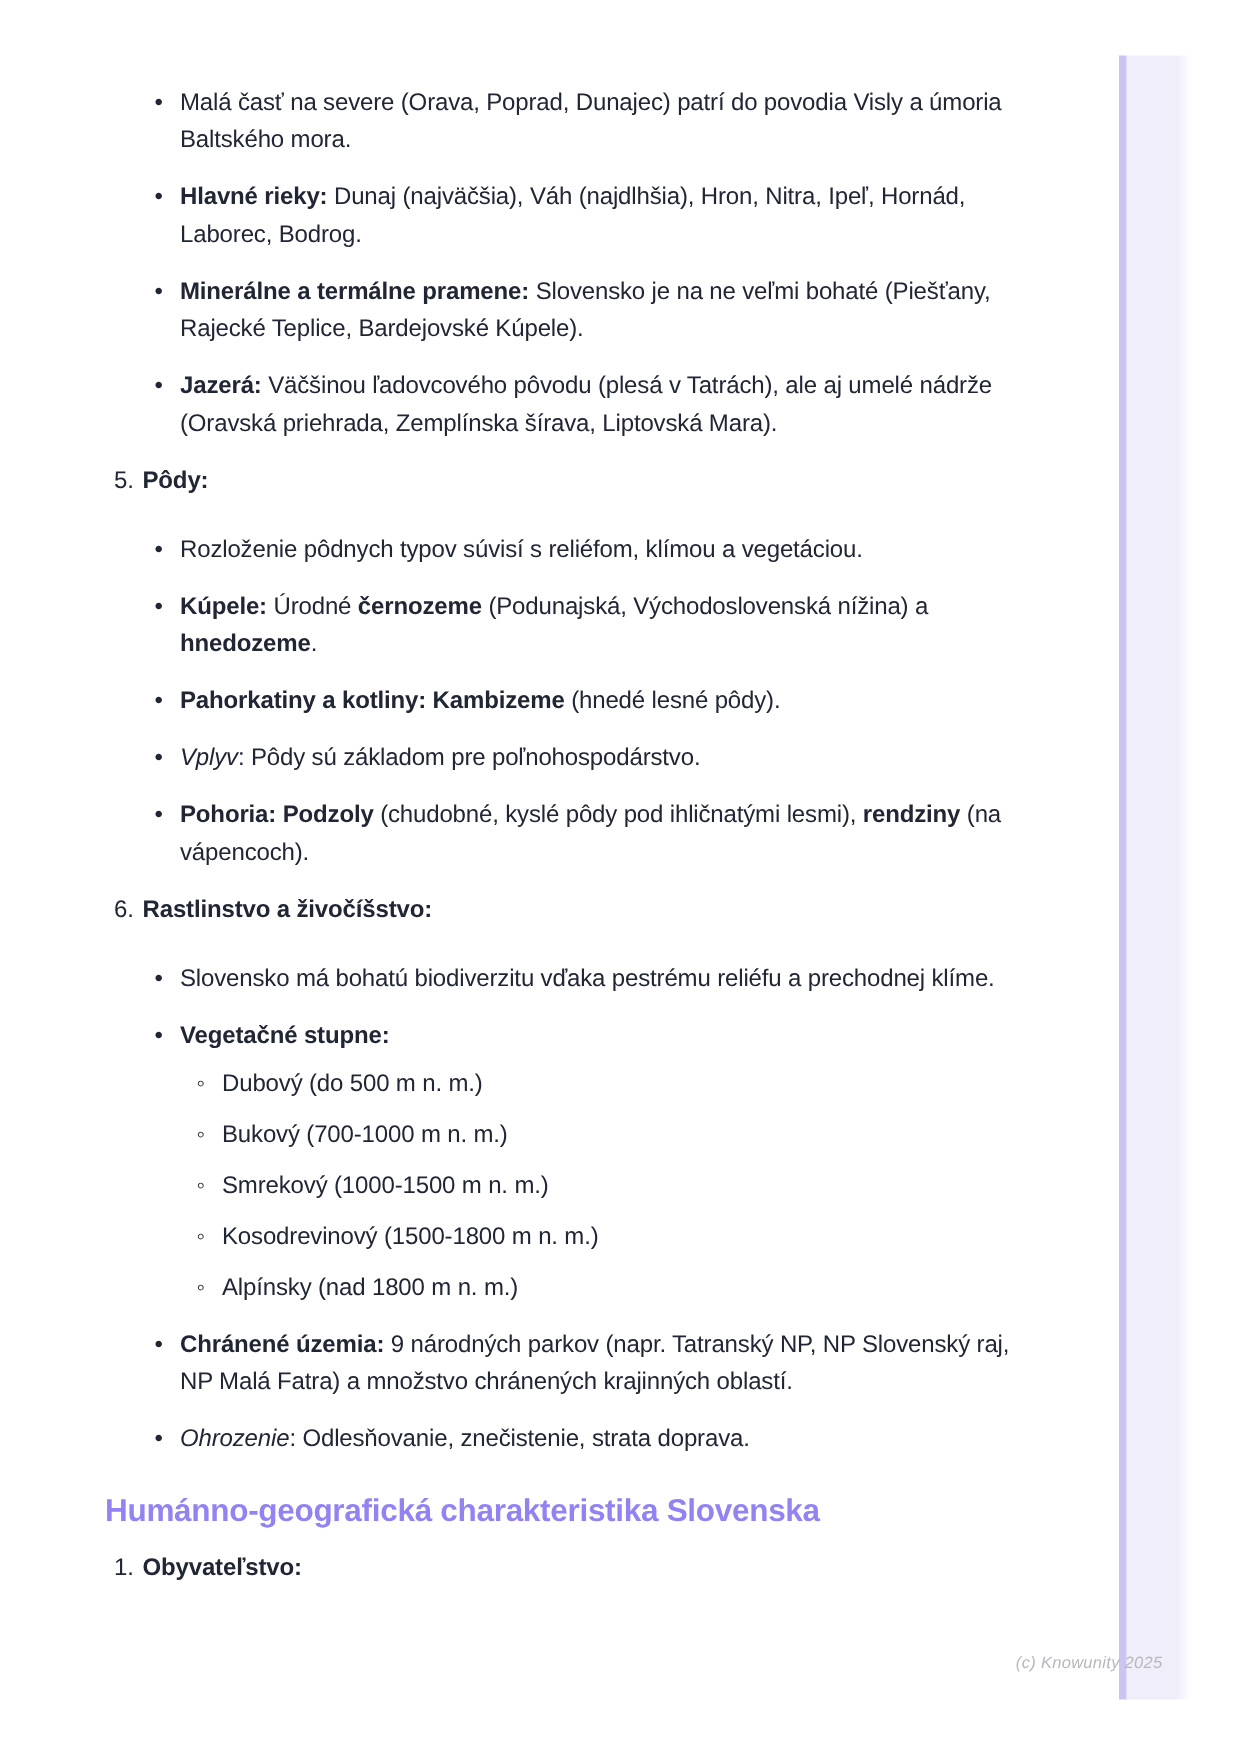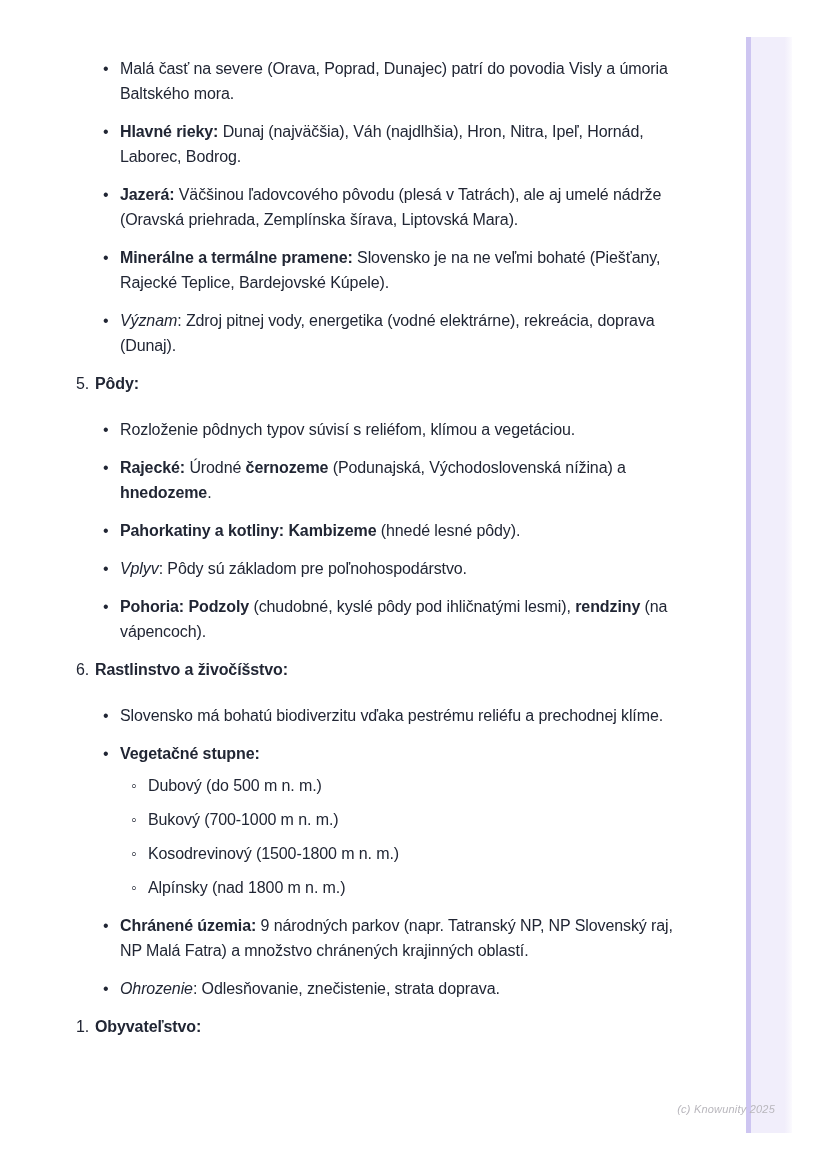--- a/index.html
+++ b/index.html
@@ -101,50 +101,51 @@
     font-style: italic;
   }
 </style>
 </head>
 <body style="--heading-color: #9283f2; --text-color: #212634; --footer-color: #b9b7bd; --strip-fill: #f1eefb; --strip-border: #cdc5f1;">
 
 <div class="content">
     <ul class="list-1">
       <li><span>Malá časť na severe (Orava, Poprad, Dunajec) patrí do povodia Visly a úmoria Baltského mora.</span></li>
       <li><span class="b">Hlavné rieky:</span><span> Dunaj (najväčšia), Váh (najdlhšia), Hron, Nitra, Ipeľ, Hornád, Laborec, Bodrog.</span></li>
+      <li><span class="b">Minerálne a termálne pramene:</span><span> Slovensko je na ne veľmi bohaté (Piešťany, Rajecké Teplice, Bardejovské Kúpele).</span></li>
       <li><span class="b">Jazerá:</span><span> Väčšinou ľadovcového pôvodu (plesá v Tatrách), ale aj umelé nádrže (Oravská priehrada, Zemplínska šírava, Liptovská Mara).</span></li>
-      <li><span class="b">Minerálne a termálne pramene:</span><span> Slovensko je na ne veľmi bohaté (Piešťany, Rajecké Teplice, Bardejovské Kúpele).</span></li>
-      <li><span class="i">Význam</span><span>: Zdroj pitnej vody, energetika (vodné elektrárne), rekreácia, doprava (Dunaj).</span></li>
     </ul>
     <div class="num-item">
       <span class="num-marker">5.</span>
       <span class="num-body"><span class="b">Pôdy:</span></span>
     </div>
     <ul class="list-1">
       <li><span>Rozloženie pôdnych typov súvisí s reliéfom, klímou a vegetáciou.</span></li>
-      <li><span class="b">Rajecké:</span><span> Úrodné </span><span class="b">černozeme</span><span> (Podunajská, Východoslovenská nížina) a </span><span class="b">hnedozeme</span><span>.</span></li>
+      <li><span class="b">Kúpele:</span><span> Úrodné </span><span class="b">černozeme</span><span> (Podunajská, Východoslovenská nížina) a </span><span class="b">hnedozeme</span><span>.</span></li>
       <li><span class="b">Pahorkatiny a kotliny: Kambizeme</span><span> (hnedé lesné pôdy).</span></li>
       <li><span class="i">Vplyv</span><span>: Pôdy sú základom pre poľnohospodárstvo.</span></li>
       <li><span class="b">Pohoria: Podzoly</span><span> (chudobné, kyslé pôdy pod ihličnatými lesmi), </span><span class="b">rendziny</span><span> (na vápencoch).</span></li>
     </ul>
     <div class="num-item">
       <span class="num-marker">6.</span>
       <span class="num-body"><span class="b">Rastlinstvo a živočíšstvo:</span></span>
     </div>
     <ul class="list-1">
       <li><span>Slovensko má bohatú biodiverzitu vďaka pestrému reliéfu a prechodnej klíme.</span></li>
       <li><span class="b">Vegetačné stupne:</span><ul class="list-2">
           <li><span>Dubový (do 500 m n. m.)</span></li>
           <li><span>Bukový (700-1000 m n. m.)</span></li>
+          <li><span>Smrekový (1000-1500 m n. m.)</span></li>
           <li><span>Kosodrevinový (1500-1800 m n. m.)</span></li>
           <li><span>Alpínsky (nad 1800 m n. m.)</span></li>
         </ul></li>
       <li><span class="b">Chránené územia:</span><span> 9 národných parkov (napr. Tatranský NP, NP Slovenský raj, NP Malá Fatra) a množstvo chránených krajinných oblastí.</span></li>
       <li><span class="i">Ohrozenie</span><span>: Odlesňovanie, znečistenie, strata doprava.</span></li>
     </ul>
+    <h2 class="section-heading">Humánno-geografická charakteristika Slovenska</h2>
     <div class="num-item">
       <span class="num-marker">1.</span>
       <span class="num-body"><span class="b">Obyvateľstvo:</span></span>
     </div>
   </div>
 
 <div class="side-strip"></div>
 
 <div class="footer-credit">(c) Knowunity 2025</div>
 

